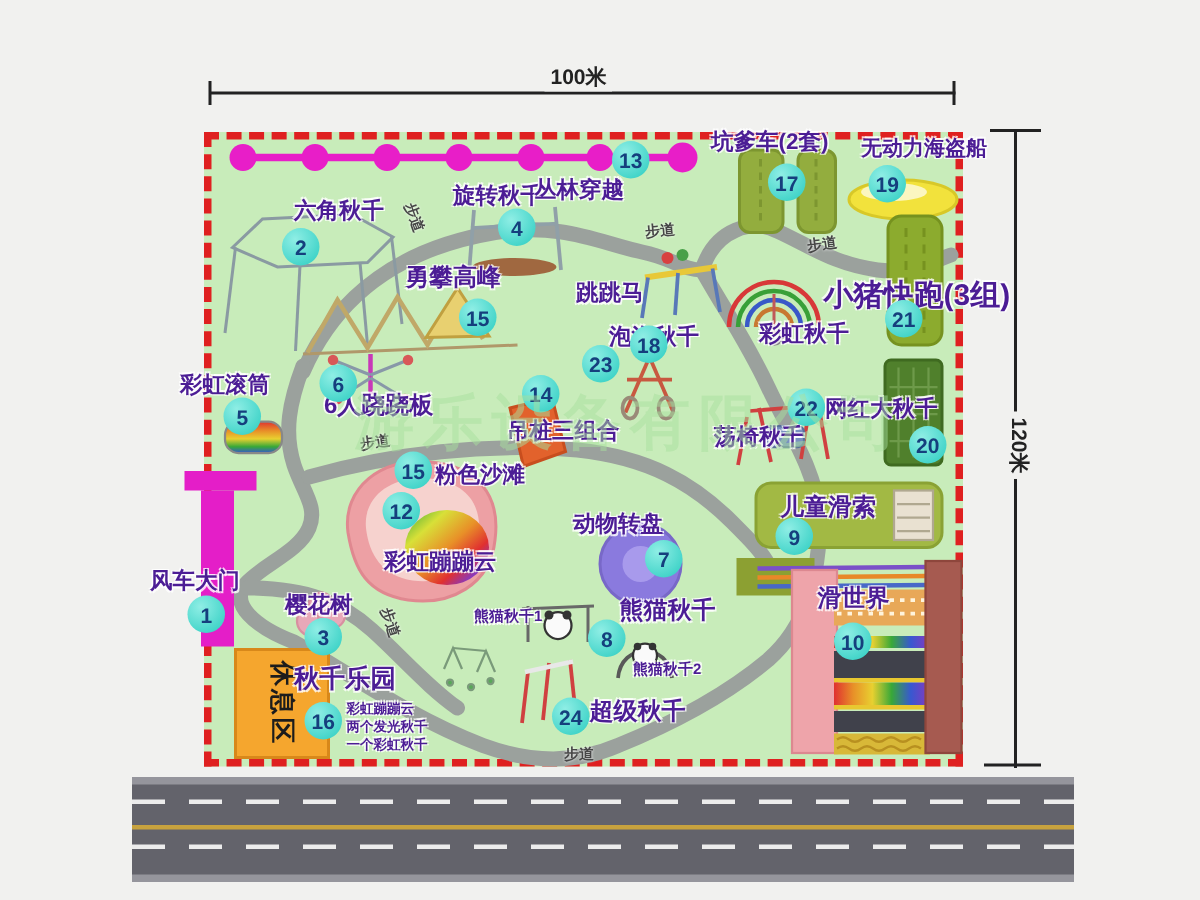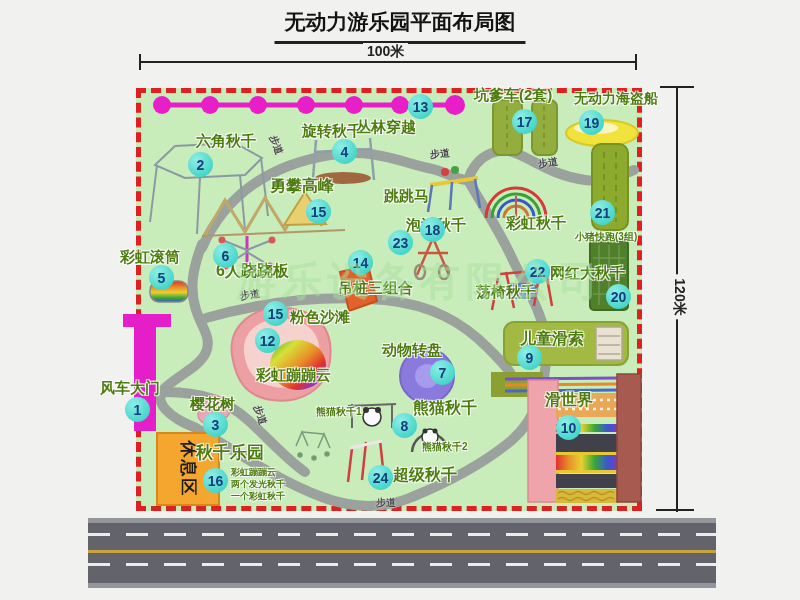--- a/index.html
+++ b/index.html
@@ -4,21 +4,21 @@
 <style>
   html,body{margin:0;padding:0;}
   #stage{position:relative;width:800px;height:600px;background:#f1f1ef;overflow:hidden;
          font-family:"Liberation Sans","DejaVu Sans",sans-serif;}
   #page-title{position:absolute;left:50%;top:8px;transform:translateX(-50%);
     font-size:21px;font-weight:bold;color:#131313;border-bottom:3px solid #222;
     padding:0 10px 5px;white-space:nowrap;}
   #map-area{position:absolute;left:136px;top:88px;width:496px;height:413px;
     background:#c8ecba;border:5px dashed #df2020;}
   svg.layer{position:absolute;left:0;top:0;z-index:5;}
-  .lbl{position:absolute;z-index:20;font-weight:bold;color:#4d7c0f;font-size:15px;
+  .lbl{position:absolute;z-index:20;font-weight:bold;color:#4c1d95;font-size:15px;
     line-height:1.1;white-space:nowrap;
     text-shadow:-1px -1px 0 #ffffffcc,1px -1px 0 #ffffffcc,-1px 1px 0 #ffffffcc,1px 1px 0 #ffffffcc;text-align:right;}
   .sm{font-size:10px;}
   .pathlbl{position:absolute;z-index:18;font-size:10px;font-weight:bold;color:#474747;
     text-shadow:0 0 2px #fff;white-space:nowrap;}
   .badge{position:absolute;z-index:25;width:25px;height:25px;border-radius:50%;
     background:radial-gradient(circle at 35% 30%,#8feee5,#2accc0);
     color:#153f7d;font-weight:bold;font-size:14px;display:flex;align-items:center;
     justify-content:center;}
   
@@ -43,21 +43,20 @@
   #wm-company{position:absolute;left:236px;top:254px;z-index:60;font-size:40px;font-weight:bold;
     color:rgba(168,224,158,0.5);letter-spacing:6px;pointer-events:none;white-space:nowrap;}
   #wm-phone{position:absolute;left:176px;top:292px;z-index:60;font-size:37px;font-weight:bold;
     color:rgba(255,250,228,0.55);letter-spacing:1px;pointer-events:none;white-space:nowrap;}
 </style>
 </head>
 <body>
 
 <div id="stage">
 
-  <div id="page-title">无动力游乐园平面布局图</div>
 
   <div class="dimline" style="left:140px;top:61px;width:497px;height:2px;"></div>
   <div class="dimline" style="left:139px;top:54px;width:2px;height:16px;"></div>
   <div class="dimline" style="left:635px;top:54px;width:2px;height:16px;"></div>
   <div class="dimtext" style="left:363px;top:43px;">100米</div>
 
   <div class="dimline" style="left:676px;top:86px;width:2px;height:426px;"></div>
   <div class="dimline" style="left:660px;top:86px;width:34px;height:2px;"></div>
   <div class="dimline" style="left:656px;top:509px;width:38px;height:2px;"></div>
   <div class="dimtext" style="left:656px;top:288px;transform:rotate(90deg);">120米</div>
@@ -316,21 +315,21 @@
   <div class="lbl" style="left:338px;top:280px;">吊桩三组合</div>
   <div class="lbl" style="left:270px;top:177px;font-size:16px;">勇攀高峰</div>
   <div class="lbl" style="left:196px;top:444px;font-size:17px;">秋千乐园</div>
   <div class="lbl sm" style="left:231px;top:468px;font-size:9px;">彩虹蹦蹦云</div>
   <div class="lbl sm" style="left:231px;top:480px;font-size:9px;">两个发光秋千</div>
   <div class="lbl sm" style="left:231px;top:492px;font-size:9px;">一个彩虹秋千</div>
   <div class="lbl" style="left:474px;top:87px;">坑爹车(2套)</div>
   <div class="lbl" style="left:384px;top:188px;">跳跳马</div>
   <div class="lbl" style="left:574px;top:91px;font-size:14px;">无动力海盗船</div>
   <div class="lbl" style="left:550px;top:265px;">网红大秋千</div>
-  <div class="lbl" style="left:575px;top:186px;font-size:10px;margin-top:45px;">小猪快跑(3组)</div>
+  <div class="lbl" style="left:549px;top:186px;font-size:20px;">小猪快跑(3组)</div>
   <div class="lbl" style="left:476px;top:284px;">荡椅秋千</div>
   <div class="lbl" style="left:406px;top:217px;">泡泡秋千</div>
   <div class="lbl" style="left:393px;top:466px;font-size:16px;">超级秋千</div>
   <div class="lbl" style="left:506px;top:215px;">彩虹秋千</div>
 
   <div class="pathlbl" style="left:266px;top:138px;transform:rotate(70deg);">步道</div>
   <div class="pathlbl" style="left:430px;top:147px;transform:rotate(-5deg);">步道</div>
   <div class="pathlbl" style="left:538px;top:156px;transform:rotate(-8deg);">步道</div>
   <div class="pathlbl" style="left:240px;top:288px;transform:rotate(-8deg);">步道</div>
   <div class="pathlbl" style="left:250px;top:408px;transform:rotate(72deg);">步道</div>

